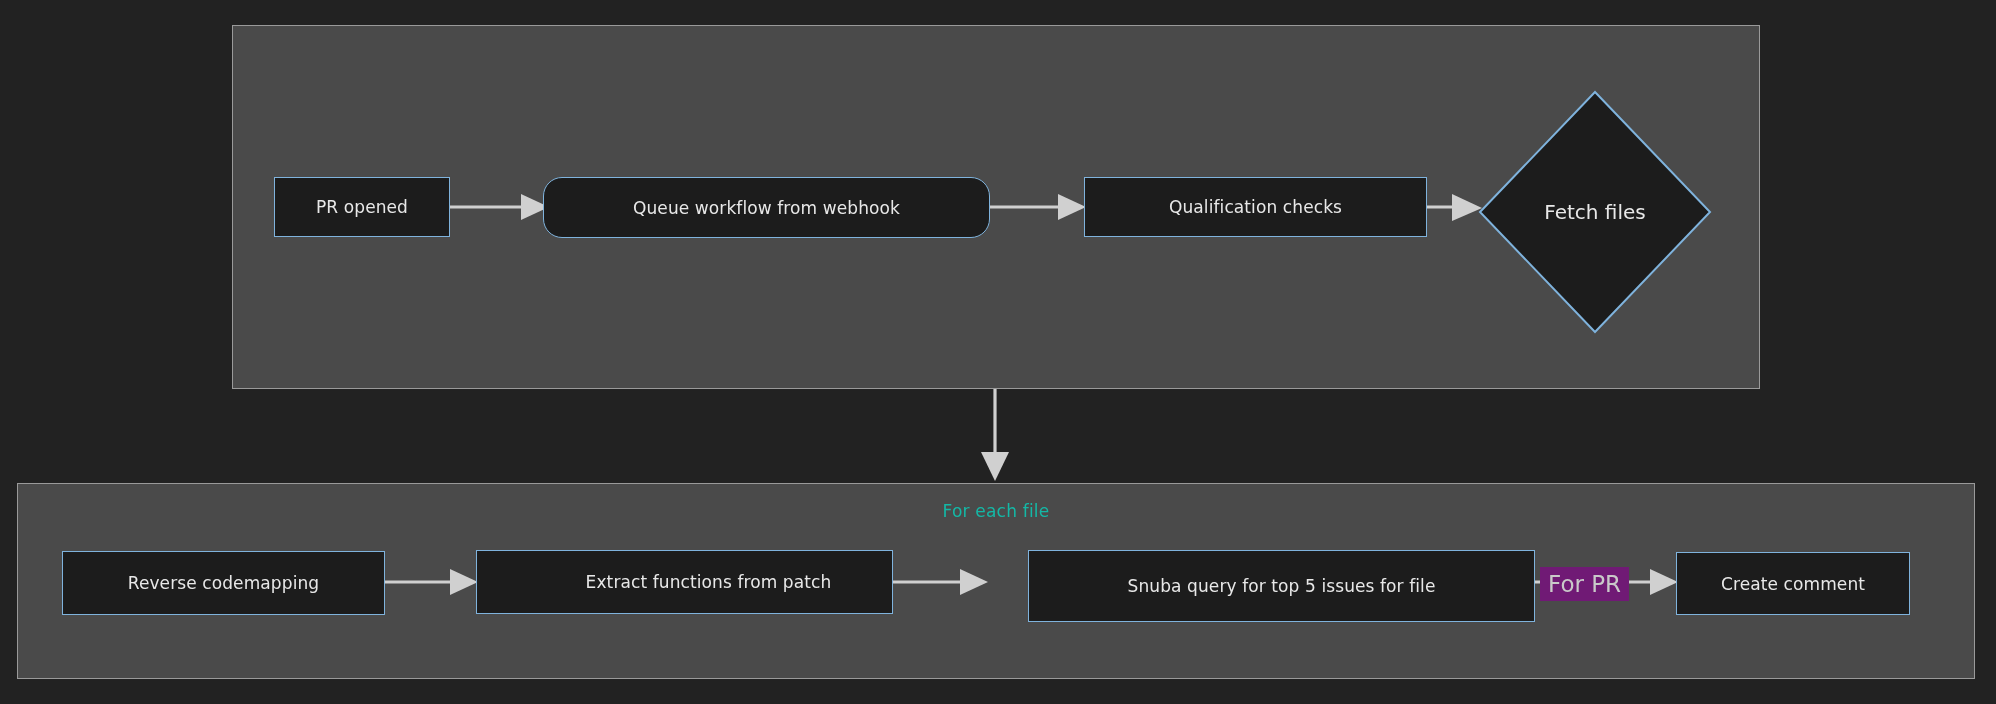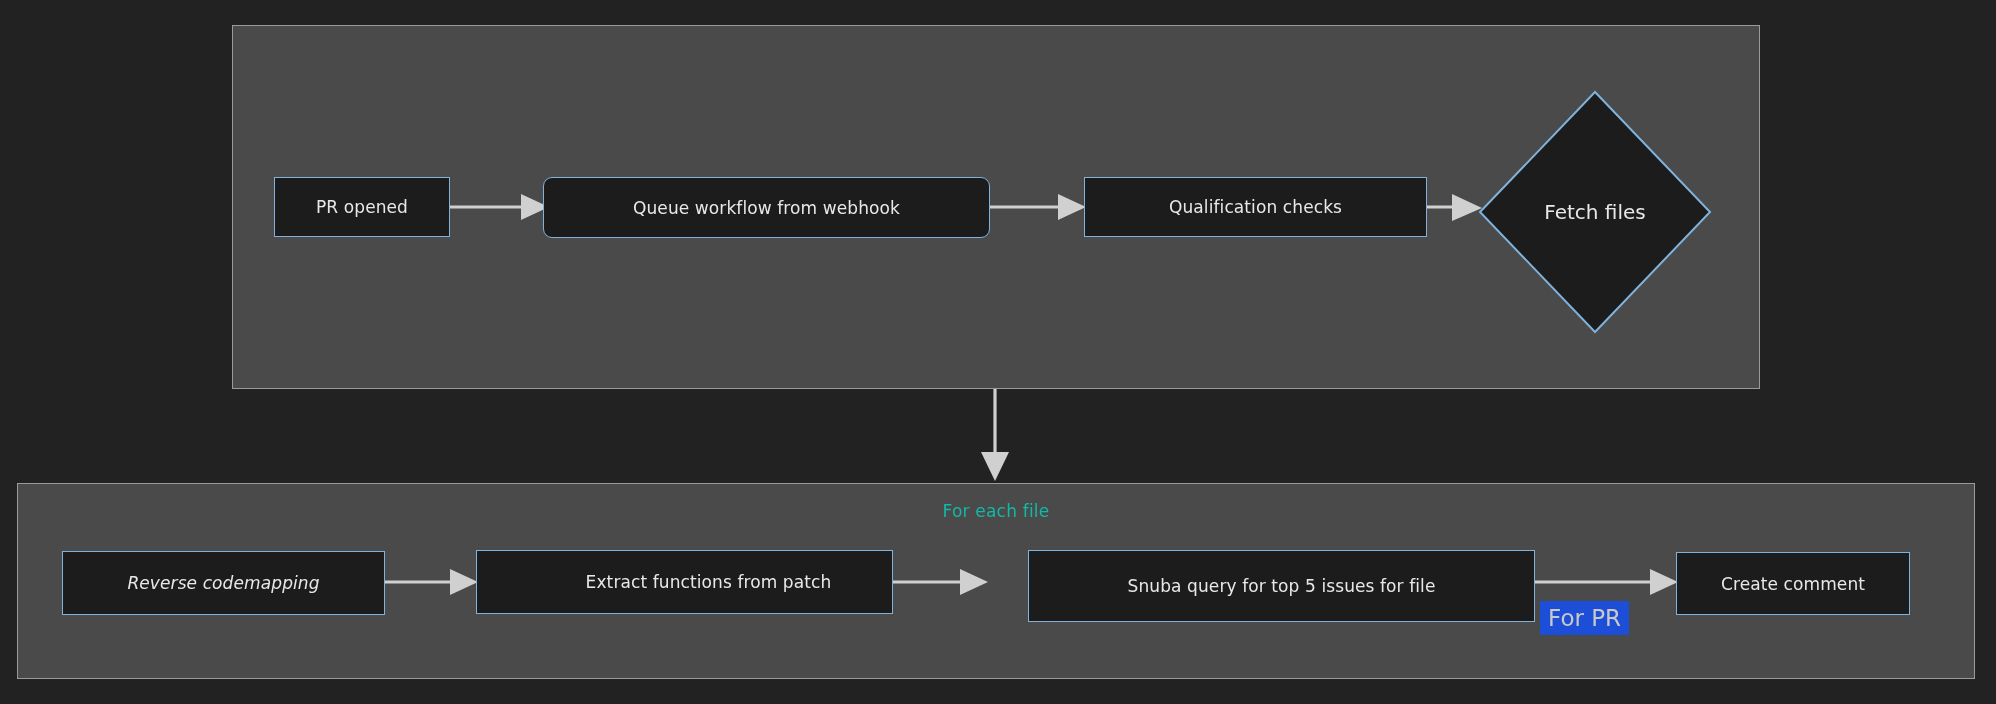--- a/index.html
+++ b/index.html
@@ -61,21 +61,21 @@
     border: 1.6px solid #7fb3dd;
     display: flex;
     align-items: center;
     justify-content: center;
     color: #e8e8e8;
     font-size: 17px;
     line-height: 30px;
     white-space: nowrap;
     letter-spacing: 0.1px;
   }
-  .node.rounded { border-radius: 9px; }
+  .node.rounded { border-radius: 19px; }
 
   
   .diamond-wrap {
     position: absolute;
   }
   .diamond-wrap svg { display: block; }
   .diamond-label {
     position: absolute;
     left: 0; top: 0;
     width: 100%; height: 100%;
@@ -102,35 +102,34 @@
   .edge-line {
     stroke: #d0d0d0;
     stroke-width: 3.2;
     fill: none;
   }
   .edge-head { fill: #d0d0d0; }
 
   
   .edge-label {
     position: absolute;
-    background: #1d4ed8;
+    background: #701a75;
     color: #c9c9c9;
     font-size: 23px;
     line-height: 28px;
     padding: 3px 8px;
     white-space: nowrap;
     box-sizing: border-box;
-    margin-top: 34px;
   }
 
   
   #node-pr-opened          { left: 274px;  top: 177px; width: 176px; height: 60px; }
   #node-queue-workflow     { left: 543px;  top: 177px; width: 447px; height: 61px; }
   #node-qualification      { left: 1084px; top: 177px; width: 343px; height: 60px; }
-  #node-reverse-codemap    { left: 62px;   top: 551px; width: 323px; height: 64px; font-style: italic; }
+  #node-reverse-codemap    { left: 62px;   top: 551px; width: 323px; height: 64px; }
   #node-extract-functions  { left: 476px;  top: 550px; width: 417px; height: 64px; padding-left: 48px; }
   #node-snuba-query        { left: 1028px;  top: 550px; width: 507px; height: 72px; }
   #node-create-comment     { left: 1676px; top: 552px; width: 234px; height: 63px; }
   #node-fetch-files        { left: 1478px; top: 90px;  width: 234px; height: 244px; }
   #edge-label-for-pr       { left: 1540px; top: 567px; }
 </style>
 </head>
 <body>
 
 <div id="canvas">

